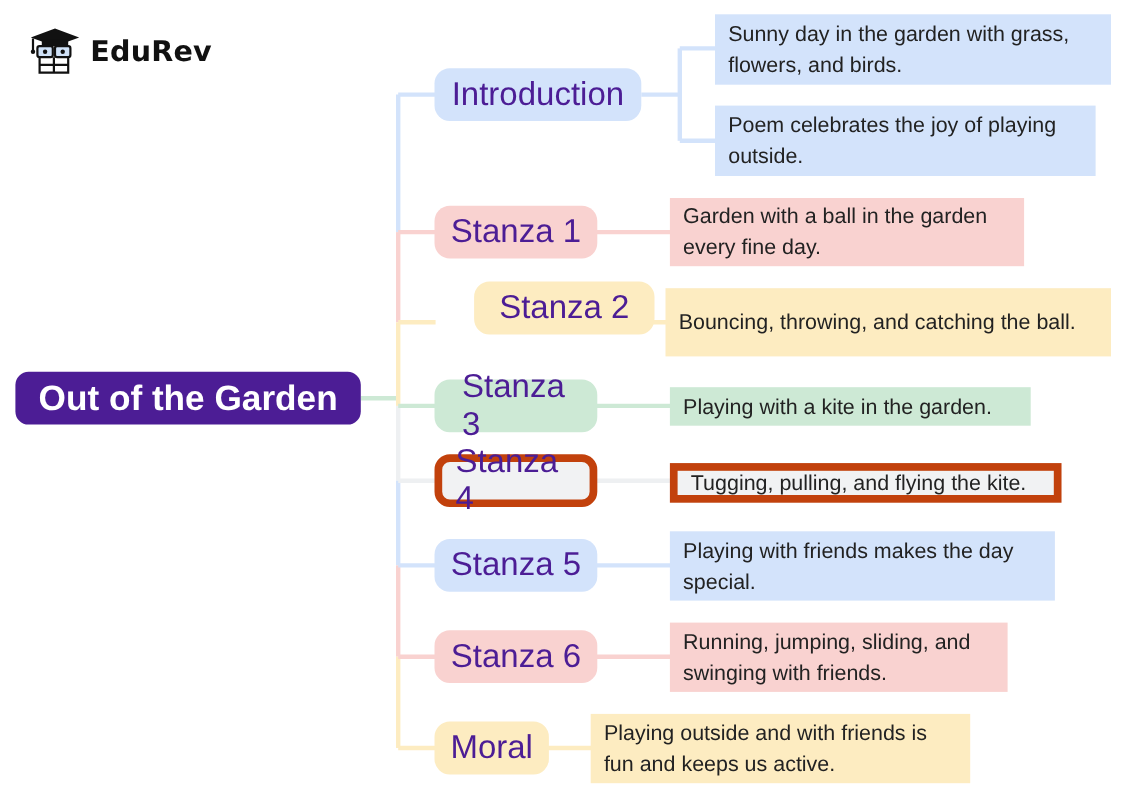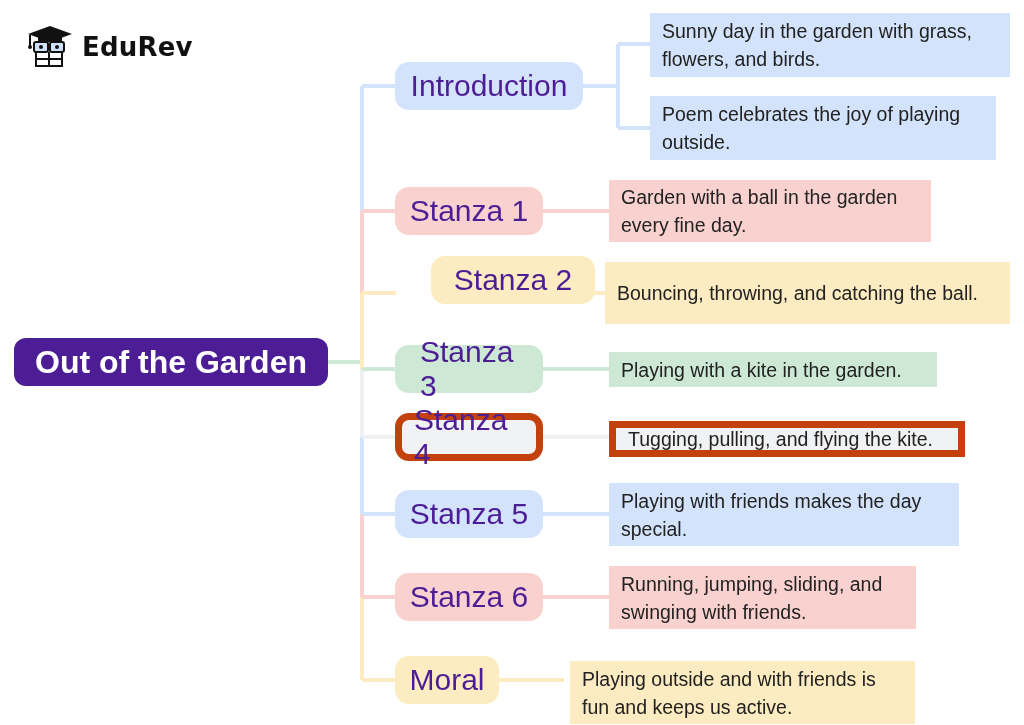--- a/index.html
+++ b/index.html
@@ -83,13 +83,13 @@
 <div class="node branch yellow" style="left:395px;top:656px;width:104px;text-align:center;">Moral</div>
 
 <div class="node leaf blue" style="left:650px;top:13px;width:360px;height:64px;">Sunny day in the garden with grass, flowers, and birds.</div>
 <div class="node leaf blue" style="left:650px;top:96px;width:346px;height:64px;">Poem celebrates the joy of playing outside.</div>
 <div class="node leaf red" style="left:609px;top:180px;width:322px;height:62px;">Garden with a ball in the garden every fine day.</div>
 <div class="node leaf yellow" style="left:605px;top:262px;width:405px;height:62px;">Bouncing, throwing, and catching the ball.</div>
 <div class="node leaf green" style="left:609px;top:352px;width:328px;height:35px;">Playing with a kite in the garden.</div>
 <div class="node leaf gray" style="left:609px;top:421px;width:356px;height:36px;">Tugging, pulling, and flying the kite.</div>
 <div class="node leaf blue" style="left:609px;top:483px;width:350px;height:63px;">Playing with friends makes the day special.</div>
 <div class="node leaf red" style="left:609px;top:566px;width:307px;height:63px;">Running, jumping, sliding, and swinging with friends.</div>
-<div class="node leaf yellow" style="left:570px;top:649px;width:345px;height:63px;margin-top:12px;">Playing outside and with friends is fun and keeps us active.</div>
+<div class="node leaf yellow" style="left:537px;top:649px;width:345px;height:63px;">Playing outside and with friends is fun and keeps us active.</div>
 
 </body></html>

